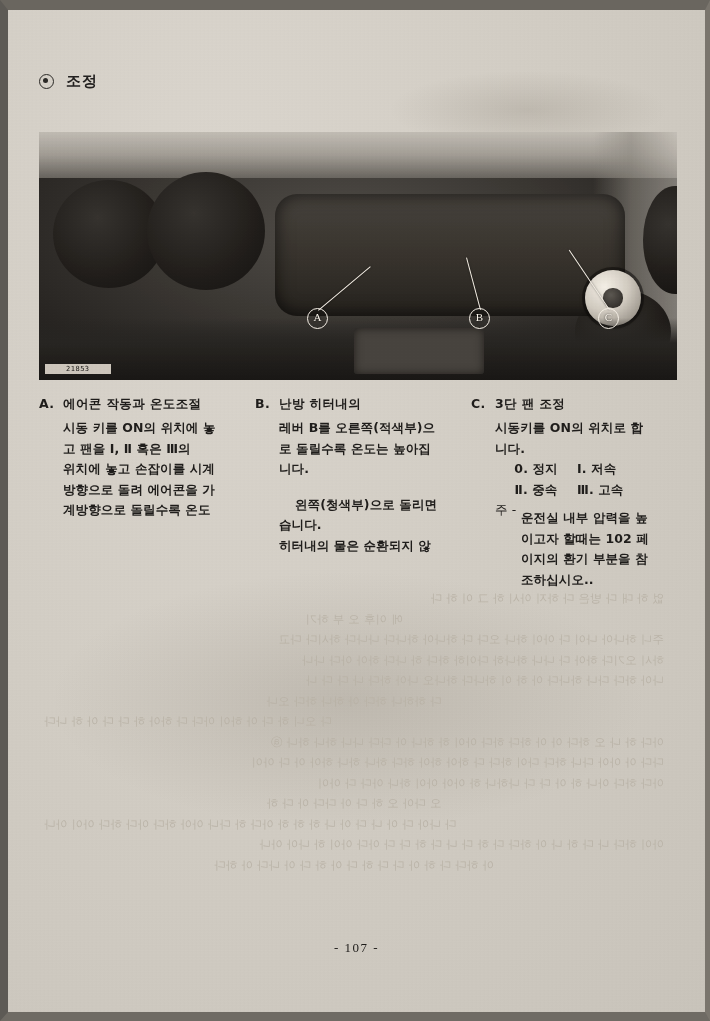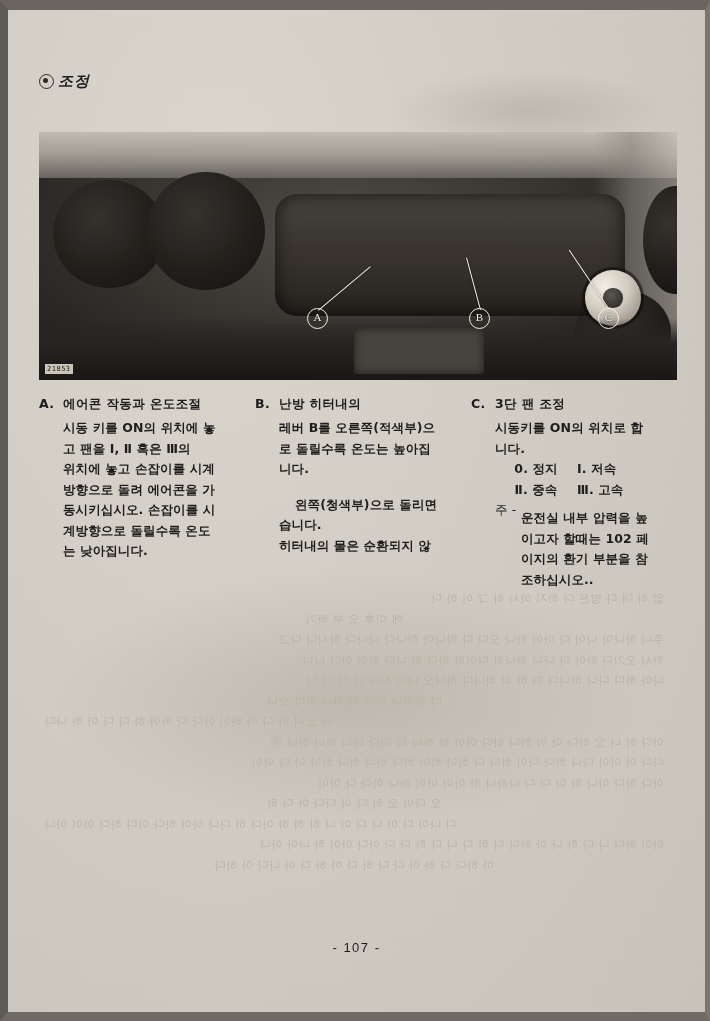--- a/index.html
+++ b/index.html
@@ -73,23 +73,22 @@
   .ghost .c { text-align: center; }
   .ghost .r { text-align: right; }
 
   
   .section-head {
     position: absolute;
     left: 31px;
     top: 62px;
     display: flex;
     align-items: center;
-    gap: 4px;
+    gap: 12px;
     z-index: 10;
-    font-style: italic;
   }
   .bullet-ico {
     width: 13px; height: 13px;
     border: 1.6px solid #2c2a27;
     border-radius: 50%;
     position: relative;
     display: inline-block;
   }
   .bullet-ico::after {
     content: "";
@@ -178,21 +177,21 @@
     border-radius: 3px;
     box-shadow: inset 0 0 10px rgba(0,0,0,.5);
   }
   .ph-id {
     position: absolute;
     left: 6px; bottom: 6px;
     background: #c9c3b9;
     color: #23211f;
     font-size: 7px;
     font-family: "DejaVu Sans Mono", monospace;
-    padding: 1px 2px;
+    padding: 1px 21px;
     letter-spacing: .5px;
     z-index: 5;
   }
   .callout-line {
     position: absolute;
     background: #efe9e0;
     height: 1.4px;
     transform-origin: 0 0;
     z-index: 4;
     box-shadow: 0 0 2px rgba(0,0,0,.5);
@@ -247,21 +246,21 @@
   .note .n-body { flex: 1; margin-top: 8px; }
 
   .folio {
     position: absolute;
     left: 0; right: 0;
     top: 930px;
     text-align: center;
     font-size: 13px;
     color: #1e1c1a;
     letter-spacing: 1.5px;
-    font-family: Liberation Sans, sans-serif;
+    font-family: Liberation Serif, serif;
     z-index: 12;
   }
   .smudge {
     position: absolute;
     z-index: 1;
     pointer-events: none;
     background: radial-gradient(ellipse at center, rgba(120,112,100,.22) 0%, rgba(120,112,100,0) 70%);
   }
 </style>
 </head>
@@ -328,23 +327,21 @@
       <div class="col">
         <div class="col-head">
           <span class="lab">A.</span>
           <span>에어콘 작동과 온도조절</span>
         </div>
         <div class="col-body">
           <p>시동 키를 ON의 위치에 놓</p>
           <p>고 팬을 Ⅰ, Ⅱ 혹은 Ⅲ의</p>
           <p>위치에 놓고 손잡이를 시계</p>
           <p>방향으로 돌려 에어콘을 가</p>
-          <p>동시키십시오. 손잡이를 시</p>
           <p>계방향으로 돌릴수록 온도</p>
-          <p>는 낮아집니다.</p>
         </div>
       </div>
 
       <div class="col">
         <div class="col-head">
           <span class="lab">B.</span>
           <span>난방 히터내의</span>
         </div>
         <div class="col-body">
           <p>레버 B를 오른쪽(적색부)으</p>

